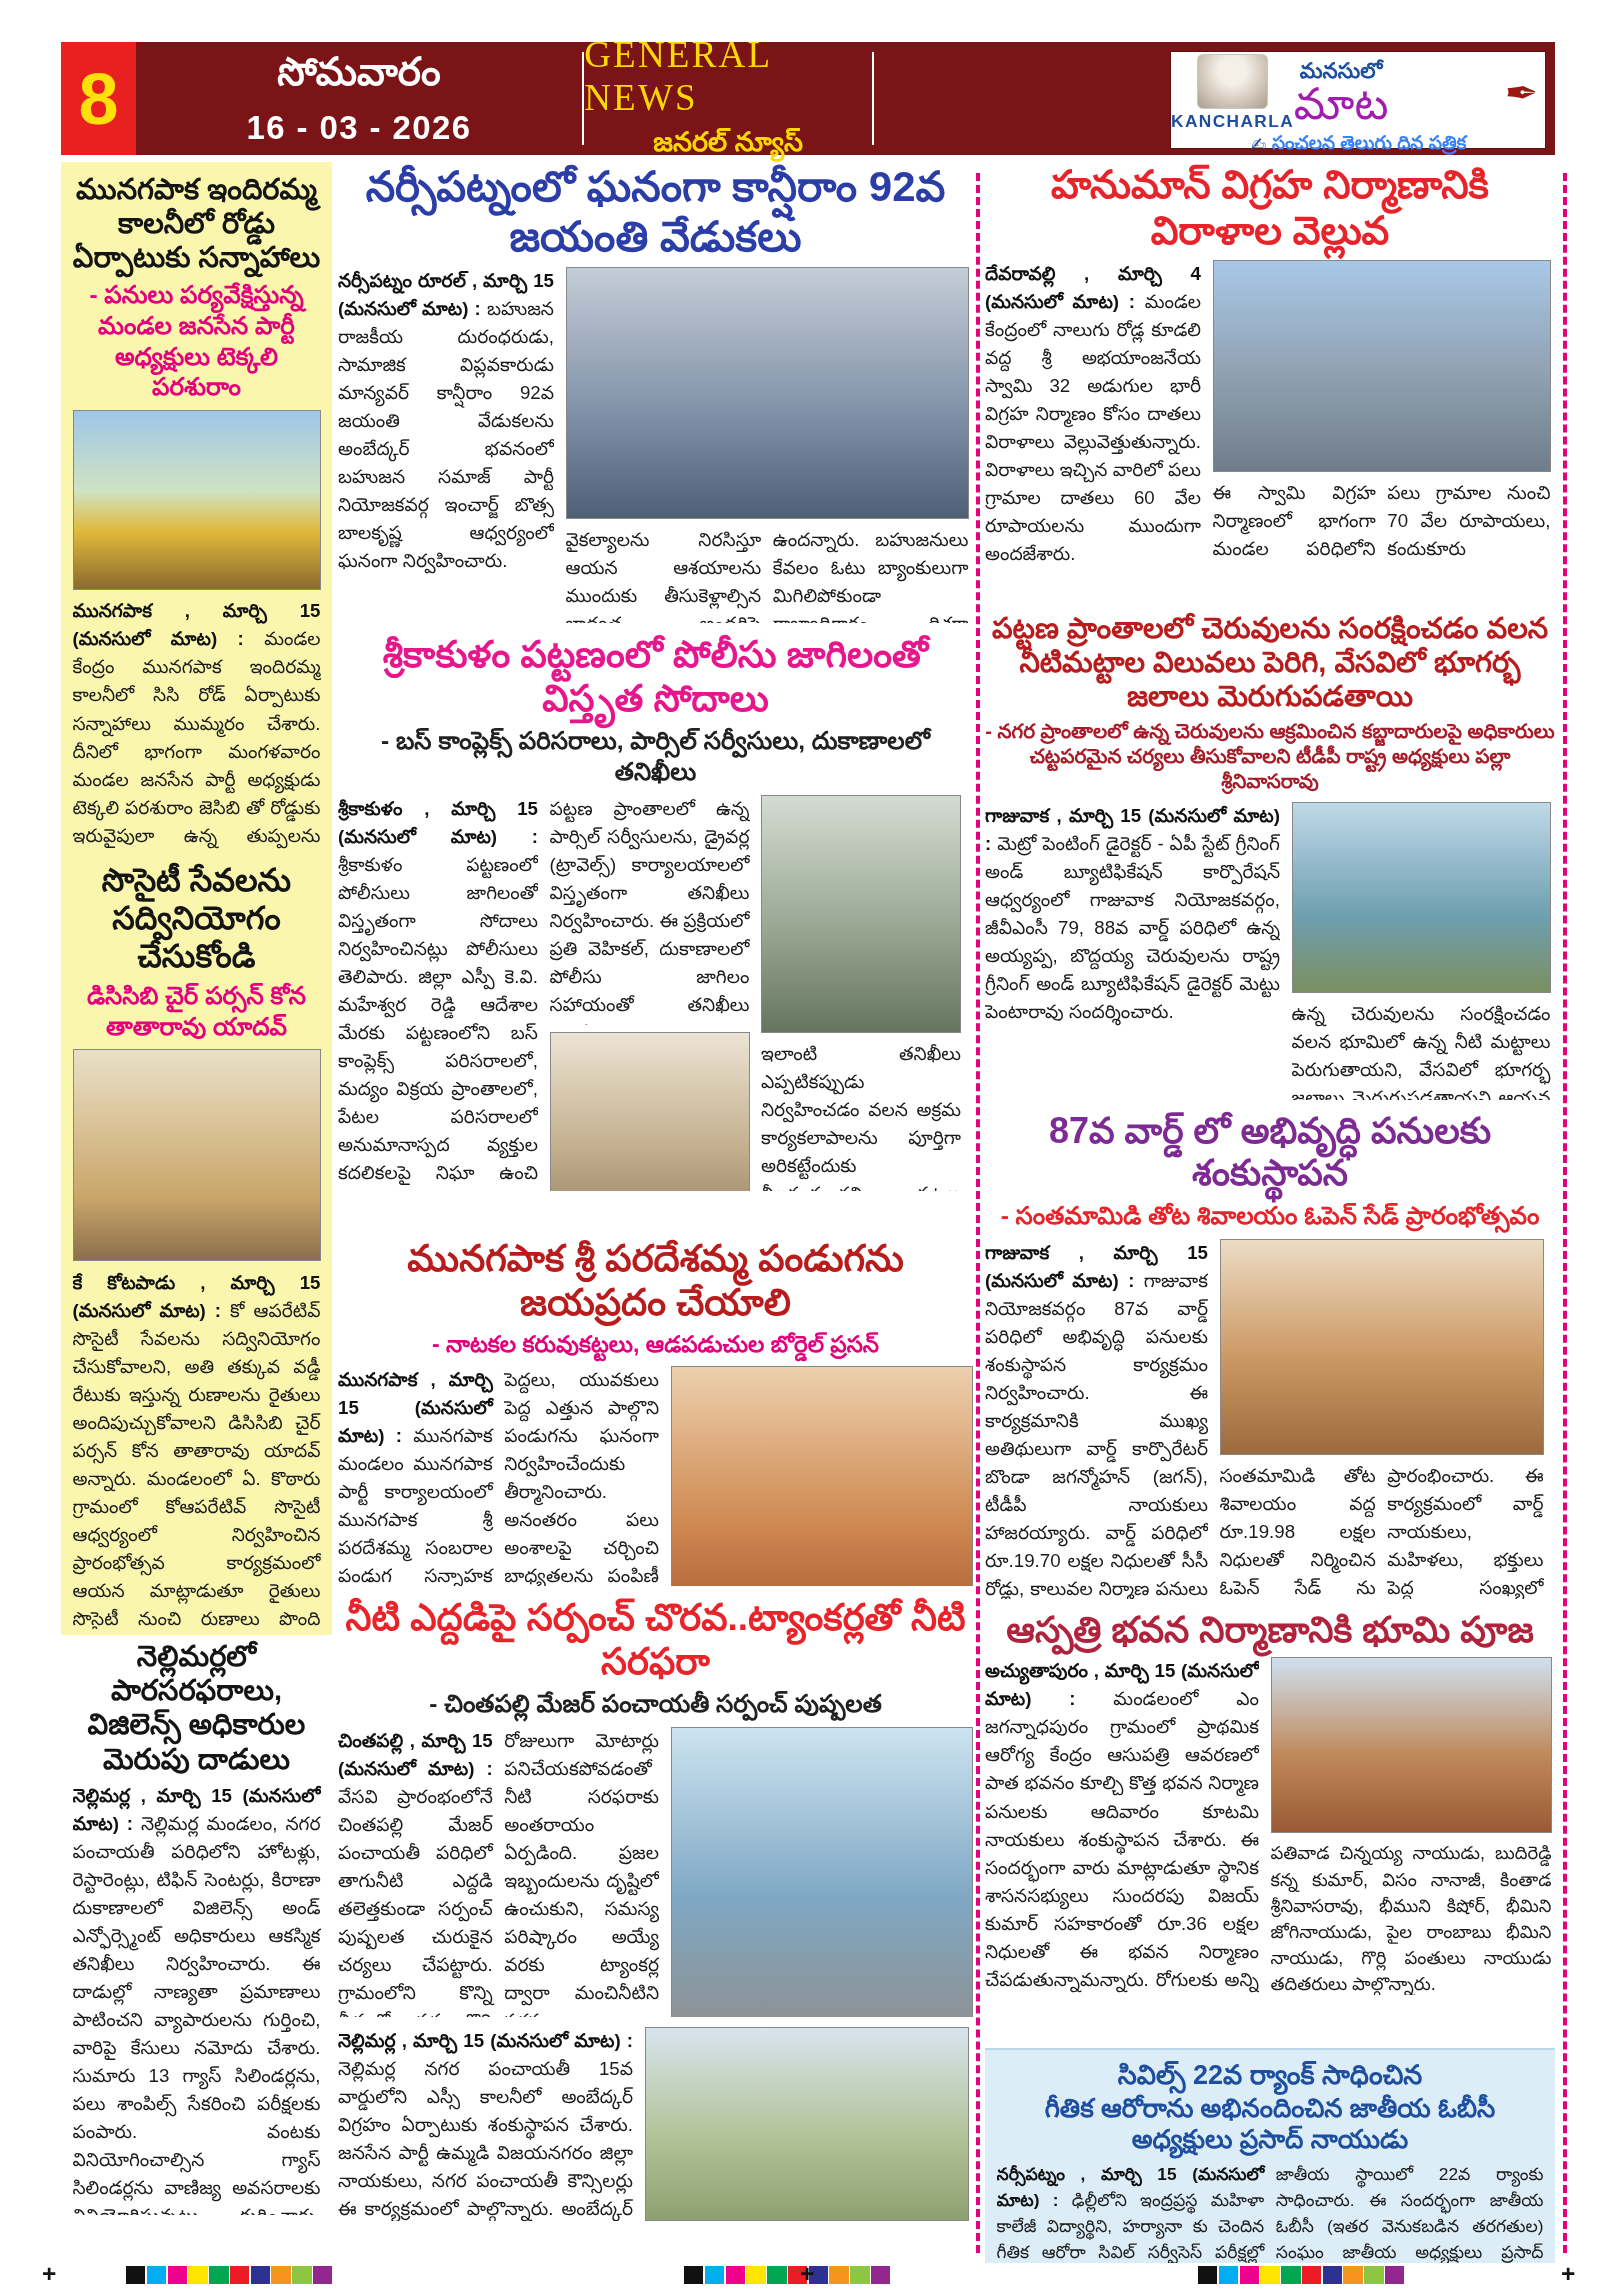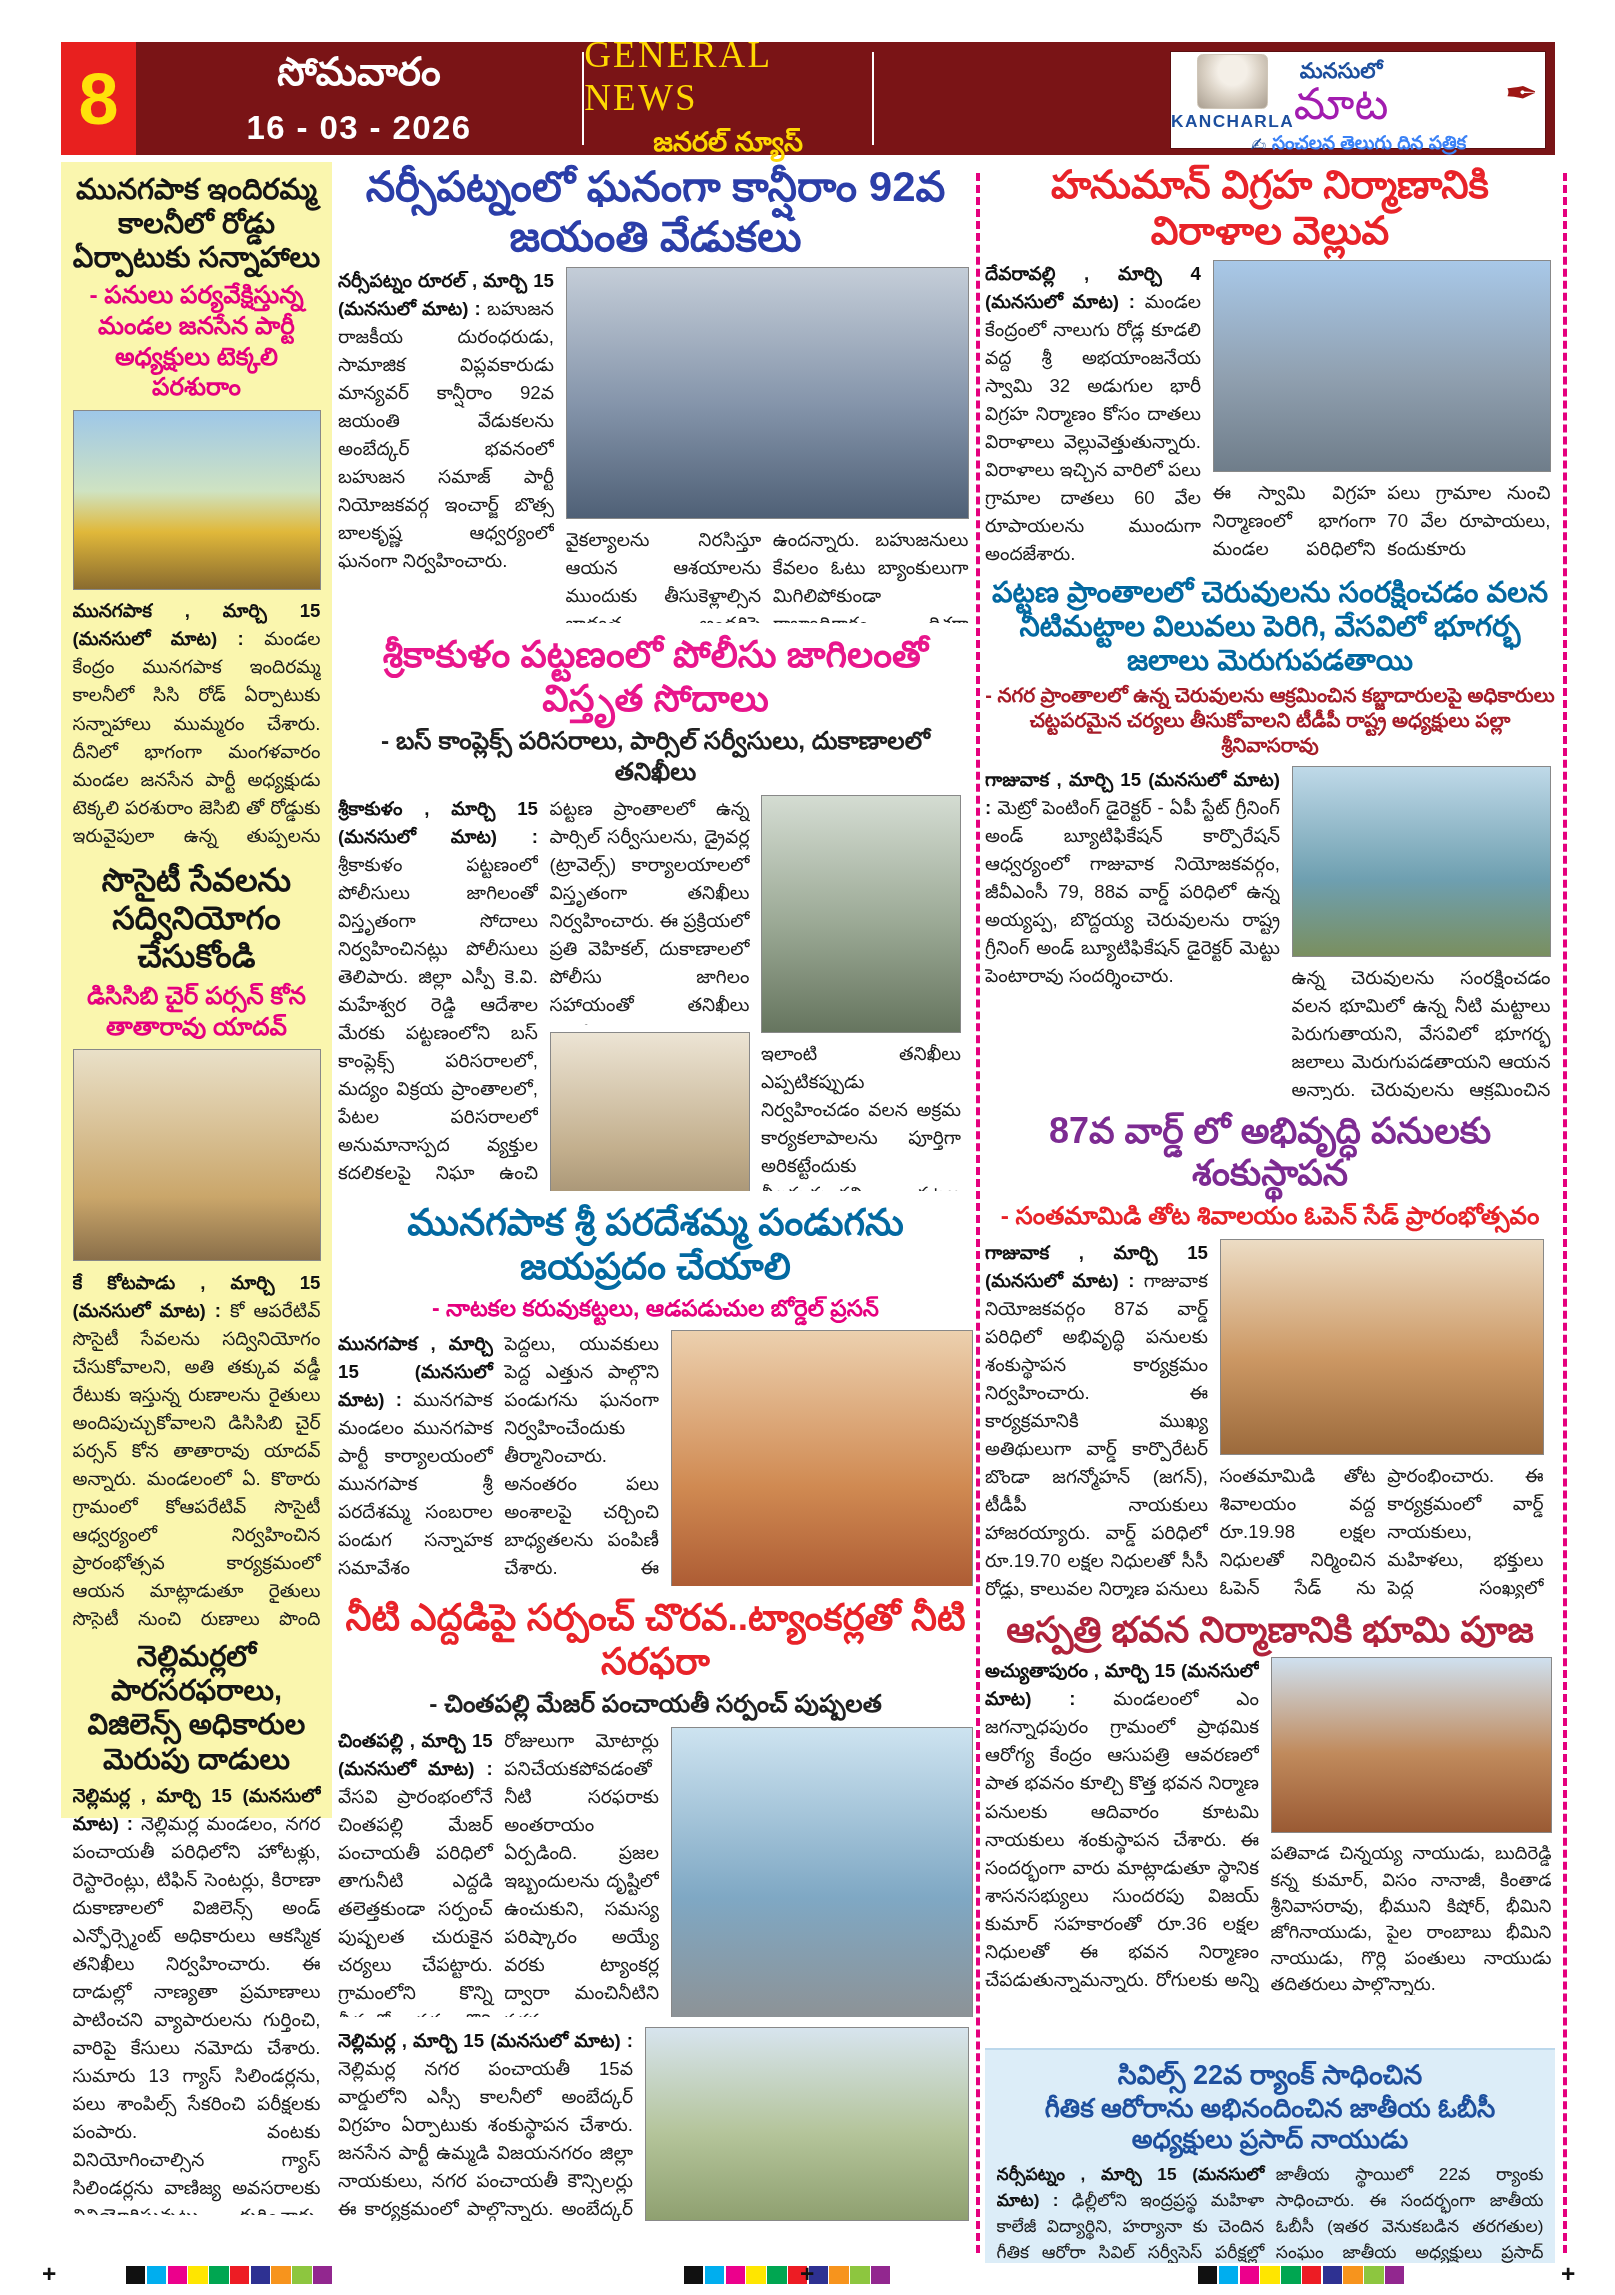--- a/index.html
+++ b/index.html
@@ -29,31 +29,31 @@
   .logo-small{color:#1d4f9e;font-size:21.6px;font-weight:bold;}
   .logo-big{color:#a21caf;font-size:44px;font-weight:normal;}
   .nib-icon{color:#9e1614;font-size:40px;transform:rotate(0deg);}
   .logo-tagline{display:flex;align-items:center;justify-content:center;gap:5.8px;padding-bottom:2.9px;}
   .pen-icon{color:#1d4f9e;font-size:18.7px;}
   .tagline{color:#3b82f6;font-size:18.7px;font-weight:bold;text-align:right;}
   .logo-bar{height:10.8px;background:#1a3f9e;margin:0 4.3px 3.6px 4.3px;}
 
   
   .col{position:absolute;top:162px;}
-  .col-left{left:61px;width:271px;height:1656px;background:#faf6ae;padding:10px 11.5px;box-sizing:border-box;}
+  .col-left{left:61px;width:271px;height:1473px;background:#faf6ae;padding:10px 11.5px;box-sizing:border-box;}
   .col-mid{left:338px;width:635px;}
   .col-right{left:985px;width:570px;}
   .dash-sep{position:absolute;top:173px;height:2080px;width:0;border-left:4.3px dashed #e5007e;}
   .sep-1{left:976px;} .sep-2{left:1563px;}
 
   
   article{display:block;overflow:hidden;margin-bottom:10px;}
   .hl{font-weight:bold;text-align:center;line-height:1.18;margin:0 0 5.8px 0;}
   .hl-black{color:#151515;} .hl-blue{color:#2b3ea8;} .hl-magenta{color:#e8168c;}
-  .hl-green{color:#0369a1;} .hl-red{color:#e82329;} .hl-purple{color:#7d2b92;}
+  .hl-green{color:#b91c1c;margin-top:36px;} .hl-red{color:#e82329;} .hl-purple{color:#7d2b92;}
   .hl-darkred{color:#b0233c;} .hl-navy{color:#1d4f9e;}
   .sub{font-weight:bold;text-align:center;line-height:1.25;margin:0 0 7.2px 0;}
   .sub-magenta{color:#e5007e;} .sub-red{color:#e82329;} .sub-darkred{color:#a61c28;} .sub-black{color:#222222;}
   .body{font-size:18.7px;line-height:1.5;text-align:justify;margin:0;overflow:hidden;}
   .dl{font-weight:bold;color:#111111;}
   .row{display:flex;gap:11.5px;}
   .sidecol{display:flex;flex-direction:column;gap:7.2px;}
   .cols2{column-count:2;column-gap:11.5px;}
   .photo{border:0.7px solid #888888;box-sizing:border-box;}
   .caption{font-size:18px;line-height:1.45;text-align:justify;margin:0;}

